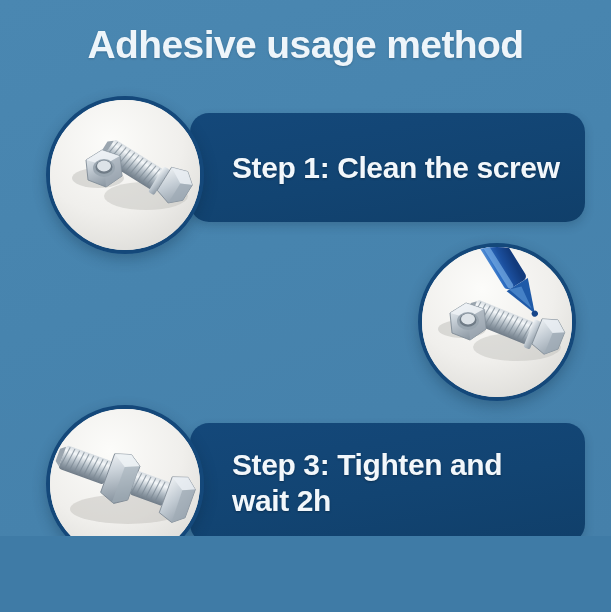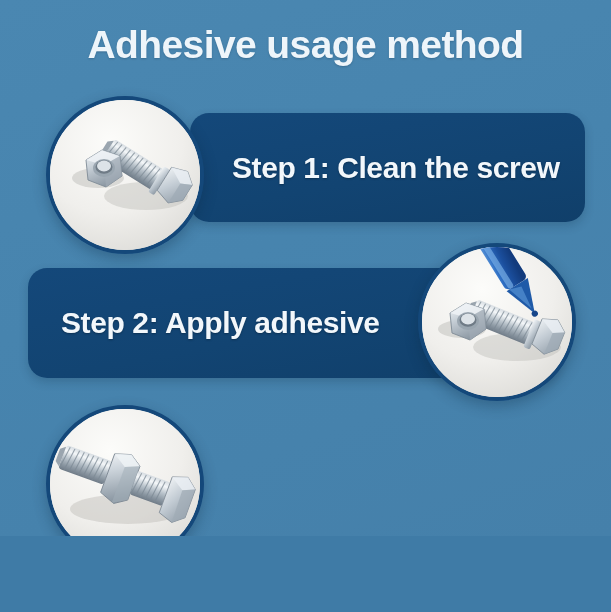--- a/index.html
+++ b/index.html
@@ -175,23 +175,20 @@
           <ellipse cx="28" cy="22" rx="11" ry="9" fill="#9aa6b0"></ellipse>
           <ellipse cx="28" cy="21" rx="8.5" ry="6.8" fill="#6f7b86"></ellipse>
           <ellipse cx="28" cy="20" rx="7" ry="5.4" fill="#dde3e8"></ellipse>
         </g>
       </svg>
     </div>
   </div>
 
   <div class="step-row" id="step-2">
 
-    <div class="card" id="card-2">
-      <span class="card-text">Step 2: Apply adhesive</span>
-    </div>
 
     <div class="photo" id="photo-2">
       <svg viewBox="0 0 150 150" xmlns="http://www.w3.org/2000/svg">
         <defs>
           <linearGradient id="shaft2" x1="0" y1="0" x2="0" y2="1">
             <stop offset="0%" stop-color="#d7dde2"></stop>
             <stop offset="22%" stop-color="#f4f7f9"></stop>
             <stop offset="50%" stop-color="#b9c3cb"></stop>
             <stop offset="78%" stop-color="#8c98a3"></stop>
             <stop offset="100%" stop-color="#6f7b87"></stop>
@@ -260,20 +257,24 @@
           <path d="M84 38 L96 72 L109 38 Z" fill="#1f5aa8"></path>
           <path d="M87 38 L96 66 L99 42 Z" fill="#5f9bdb" opacity="0.6"></path>
           <ellipse cx="96" cy="72" rx="3.2" ry="3" fill="#17468a"></ellipse>
         </g>
       </svg>
     </div>
   </div>
 
   <div class="step-row" id="step-3">
 
+    <div class="card" id="card-3">
+      <span class="card-text">Step 3: Tighten and
+wait 2h</span>
+    </div>
 
     <div class="photo" id="photo-3">
       <svg viewBox="0 0 150 150" xmlns="http://www.w3.org/2000/svg">
         <defs>
           <linearGradient id="shaft3" x1="0" y1="0" x2="0" y2="1">
             <stop offset="0%" stop-color="#d7dde2"></stop>
             <stop offset="22%" stop-color="#f4f7f9"></stop>
             <stop offset="50%" stop-color="#b9c3cb"></stop>
             <stop offset="78%" stop-color="#8c98a3"></stop>
             <stop offset="100%" stop-color="#6f7b87"></stop>

